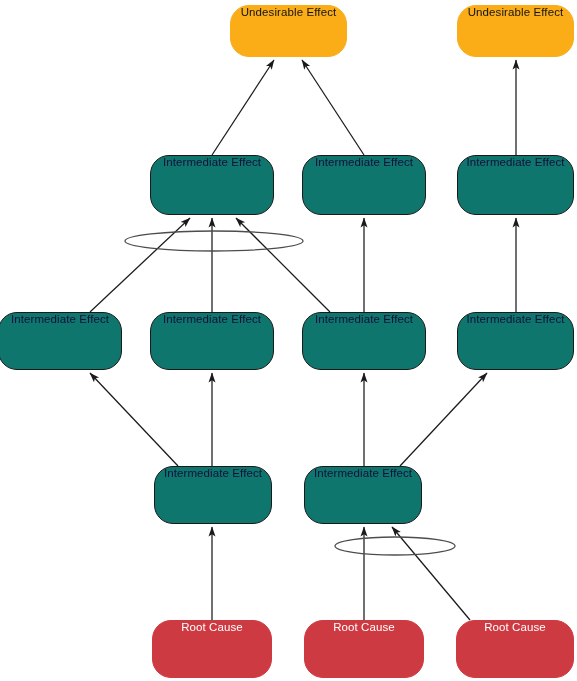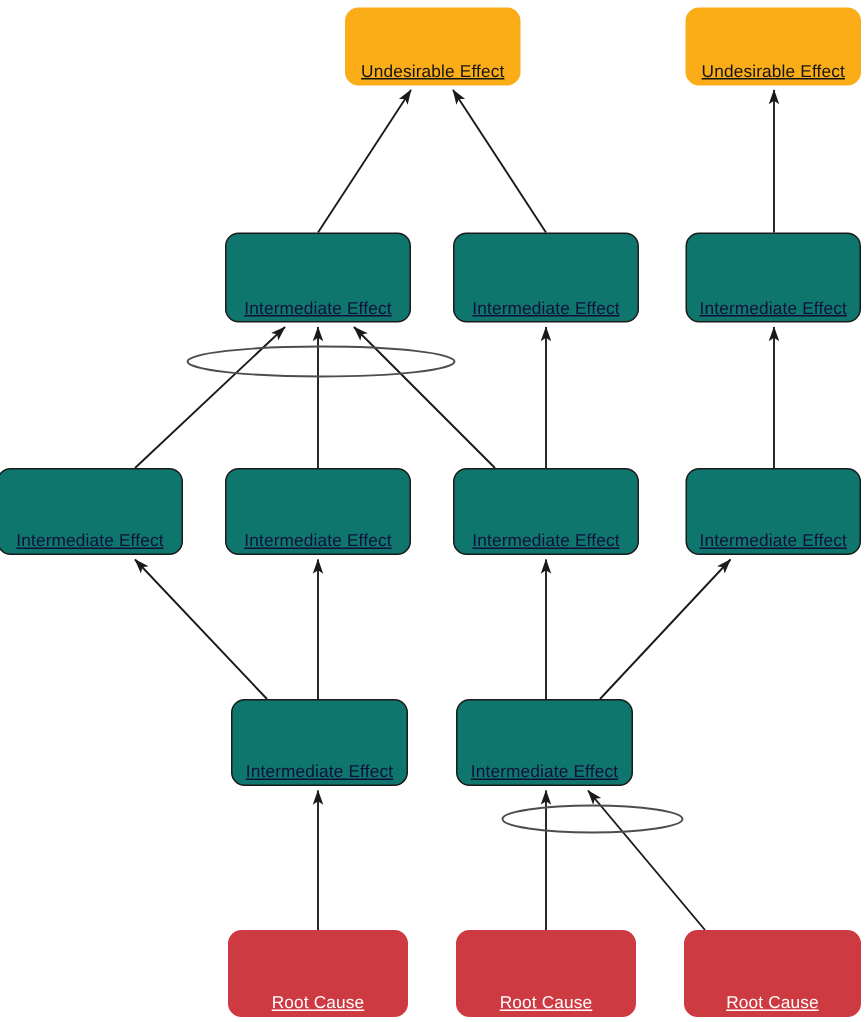--- a/index.html
+++ b/index.html
@@ -26,30 +26,29 @@
     position: absolute;
     left: 0;
     top: 0;
     width: 577px;
     height: 681px;
     pointer-events: none;
   }
   .node {
     position: absolute;
     box-sizing: border-box;
-    border-radius: 9px;
+    border-radius: 19px;
     display: flex;
-    align-items: flex-end;
+    align-items: flex-start;
     justify-content: center;
     text-align: center;
     font-size: 11.5px;
     line-height: 1.2;
     letter-spacing: 0.1px;
     user-select: none;
-    text-decoration: underline;
   }
   .node-intermediate {
     background: #0f766e;
     border: 1.2px solid #1a1a1a;
     color: #11103a;
   }
   .node-undesirable {
     background: #faad17;
     border: 1.2px solid #faad17;
     color: #141414;

